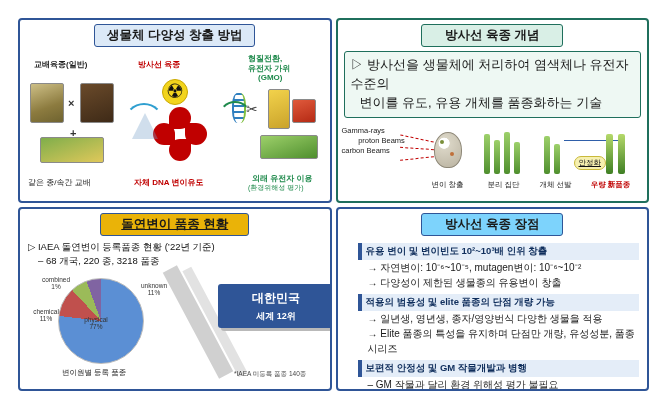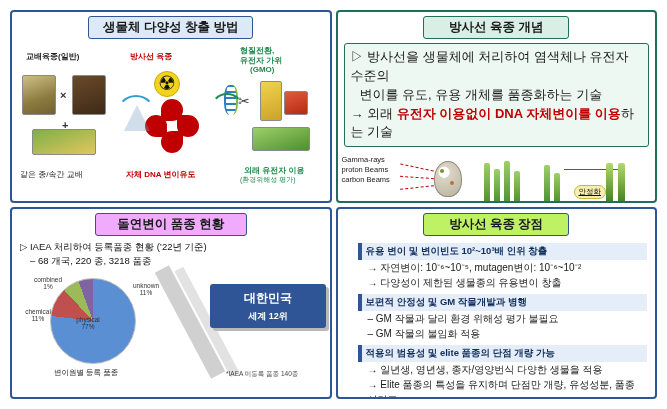--- a/index.html
+++ b/index.html
@@ -8,21 +8,21 @@
     background: #ffffff;
     font-family: "Liberation Sans", sans-serif;
     overflow: hidden;
   }
   .grid {
     display: grid;
     grid-template-columns: 1fr 1fr;
     grid-template-rows: 1fr 1fr;
     width: 667px; height: 409px;
     gap: 4px;
-    padding: 10px;
+    padding: 18px;
   }
   .panel {
     position: relative;
     border: 2px solid #2f5597;
     border-radius: 4px;
     background: #ffffff;
     overflow: hidden;
   }
   .panel.p2 { border-color: #1f6f5c; }
   .panel.p3 { border-color: #2f5597; }
@@ -34,22 +34,22 @@
     text-align: center;
     font-weight: bold;
     font-size: 12.5px;
     color: #1a1a1a;
     background: #dce9f7;
     border: 1.5px solid #2f5597;
     border-radius: 3px;
     padding: 2px 0;
   }
   .panel.p2 .title-bar { background: #d9efe6; border-color: #1f6f5c; width: 46%; }
-  .panel.p3 .title-bar { background: #f0abfc; width: 48%; }
-  .panel.p4 .title-bar { background: #bef264; width: 46%; font-family: Liberation Serif, serif; }
+  .panel.p3 .title-bar { background: #eab308; width: 48%; text-decoration: underline; }
+  .panel.p4 .title-bar { background: #7dd3fc; width: 46%; }
 
   
   .p1-body { position: relative; height: 158px; }
   .lbl { position: absolute; font-size: 8px; color: #222; }
   .lbl.bold { font-weight: bold; }
   .red { color: #c00000; }
   .green { color: #1f8a4c; }
 
   .photo {
     position: absolute;
@@ -267,28 +267,25 @@
       <div class="lbl bold green" style="left:232px; top:124px;">외래 유전자 이용</div>
       <div class="lbl green" style="left:228px; top:134px; font-size:7px;">(환경위해성 평가)</div>
     </div>
   </div>
 
   <div class="panel p2">
     <div class="title-bar">방사선 육종 개념</div>
     <div class="p2-textbox">
       <div class="p2-line">▷ 방사선을 생물체에 처리하여 염색체나 유전자 수준의</div>
       <div class="p2-line" style="padding-left:9px;">변이를 유도, 유용 개체를 품종화하는 기술</div>
-      <div class="p2-line">
-        <span>→ 외래 </span><span class="hl">유전자 이용없이 DNA 자체변이를 이용</span><span>하는 기술</span>
-      </div>
     </div>
 
     <div class="p2-figure">
       <div class="capt" style="left:4px; top:4px; text-align:left; width:80px;">Gamma-rays</div>
-      <div class="capt" style="left:4px; top:14px; text-align:left; width:80px;">proton Beams</div>
+      <div class="capt" style="left:4px; top:14px; text-align:center; width:80px;">proton Beams</div>
       <div class="capt" style="left:4px; top:24px; text-align:left; width:80px;">carbon Beams</div>
 
       <div class="beam" style="left:62px; top:16px; width:34px; transform:rotate(12deg);"></div>
       <div class="beam" style="left:62px; top:26px; width:34px; transform:rotate(4deg);"></div>
       <div class="beam" style="left:62px; top:36px; width:34px; transform:rotate(-6deg);"></div>
 
       <div class="egg" style="left:96px; top:10px;"></div>
       <div class="dotty" style="left:102px; top:18px;"></div>
       <div class="dotty" style="left:112px; top:30px; background:#c0703a;"></div>
 
@@ -309,21 +306,21 @@
       <div class="capt" style="left:80px; top:58px; width:60px;">변이 창출</div>
       <div class="capt" style="left:136px; top:58px; width:60px;">분리 집단</div>
       <div class="capt" style="left:188px; top:58px; width:60px;">개체 선발</div>
       <div class="capt red" style="left:240px; top:58px; width:66px; color:#c00000; font-weight:bold;">우량 新품종</div>
     </div>
   </div>
 
   <div class="panel p3">
     <div class="title-bar">돌연변이 품종 현황</div>
     <div class="p3-textbox">
-      <div>▷ IAEA 처리하여 등록품종 현황 (’22년 기준)</div>
+      <div>▷ IAEA 돌연변이 등록품종 현황 (’22년 기준)</div>
       <div style="padding-left:10px;">– 68 개국, 220 종, 3218 품종</div>
     </div>
 
     <div class="p3-body">
       <div class="pie" style="left:38px; top:10px;"></div>
       <div class="pielbl" style="left:54px; top:48px; width:44px;">
         <span>physical</span><br>
         <span>77</span>%
       </div>
       <div class="pielbl" style="left:6px; top:40px; width:40px;">
@@ -356,27 +353,27 @@
     <div class="title-bar">방사선 육종 장점</div>
     <div class="p4-list">
 
       <div class="blk">
         <div class="blk-h">유용 변이 및 변이빈도 10²~10³배 인위 창출</div>
         <div class="sub">→ 자연변이: 10⁻⁶~10⁻⁵, mutagen변이: 10⁻⁶~10⁻²</div>
         <div class="sub">→ 다양성이 제한된 생물종의 유용변이 창출</div>
       </div>
 
       <div class="blk">
+        <div class="blk-h">적용의 범용성 및 elite 품종의 단점 개량 가능</div>
+        <div class="sub">→ 일년생, 영년생, 종자/영양번식 다양한 생물을 적용</div>
+        <div class="sub">→ Elite 품종의 특성을 유지하며 단점만 개량, 유성성분, 품종 시리즈</div>
+      </div>
+
+      <div class="blk">
         <div class="blk-h">보편적 안정성 및 GM 작물개발과 병행</div>
         <div class="sub">– GM 작물과 달리 환경 위해성 평가 불필요</div>
         <div class="sub">– GM 작물의 불임화 적용</div>
       </div>
 
-      <div class="blk">
-        <div class="blk-h">적용의 범용성 및 elite 품종의 단점 개량 가능</div>
-        <div class="sub">→ 일년생, 영년생, 종자/영양번식 다양한 생물을 적용</div>
-        <div class="sub">→ Elite 품종의 특성을 유지하며 단점만 개량, 유성성분, 품종 시리즈</div>
-      </div>
-
     </div>
   </div>
 
 </div>
 
 </body></html>

